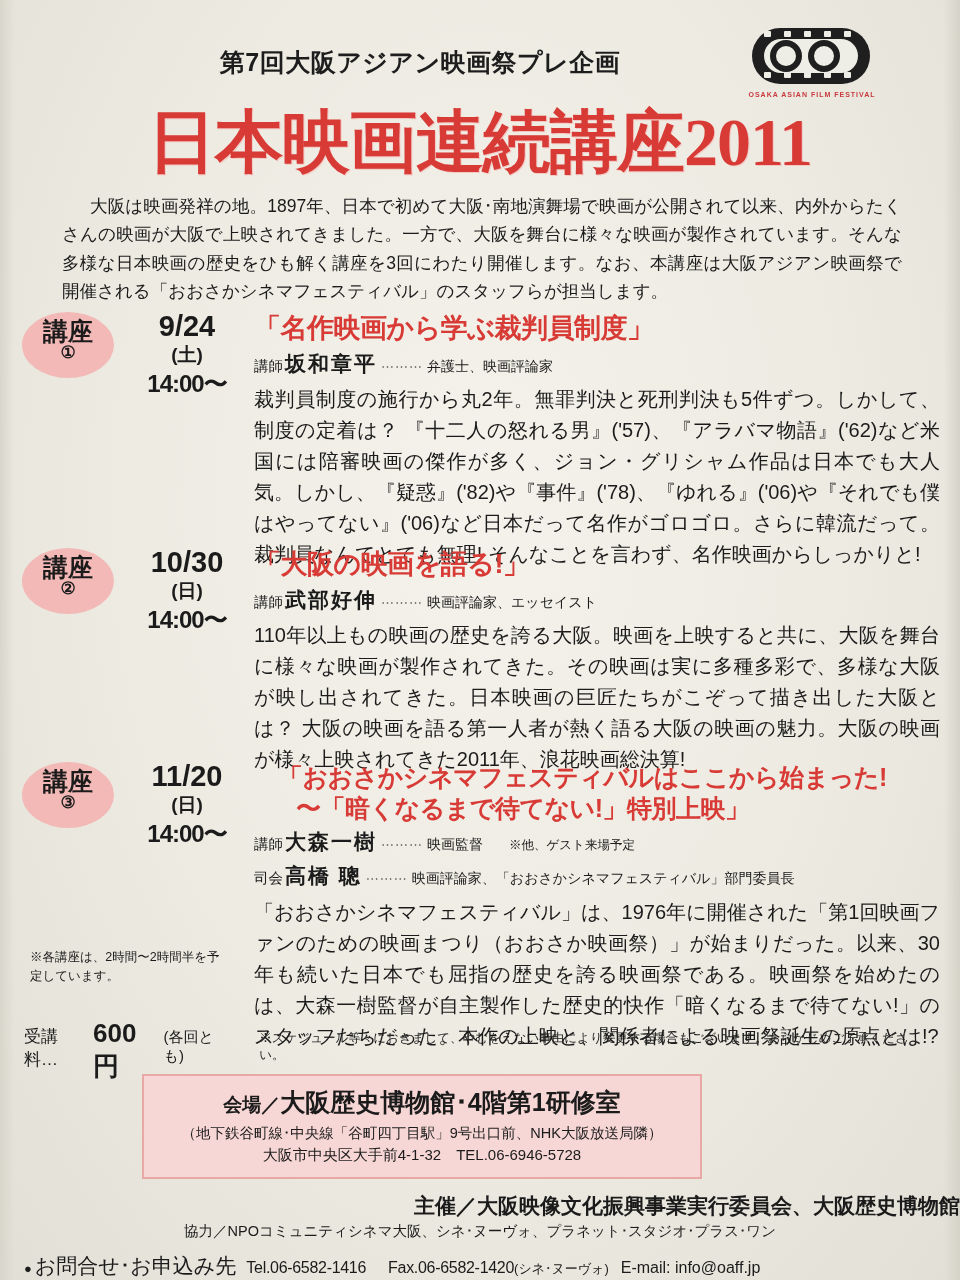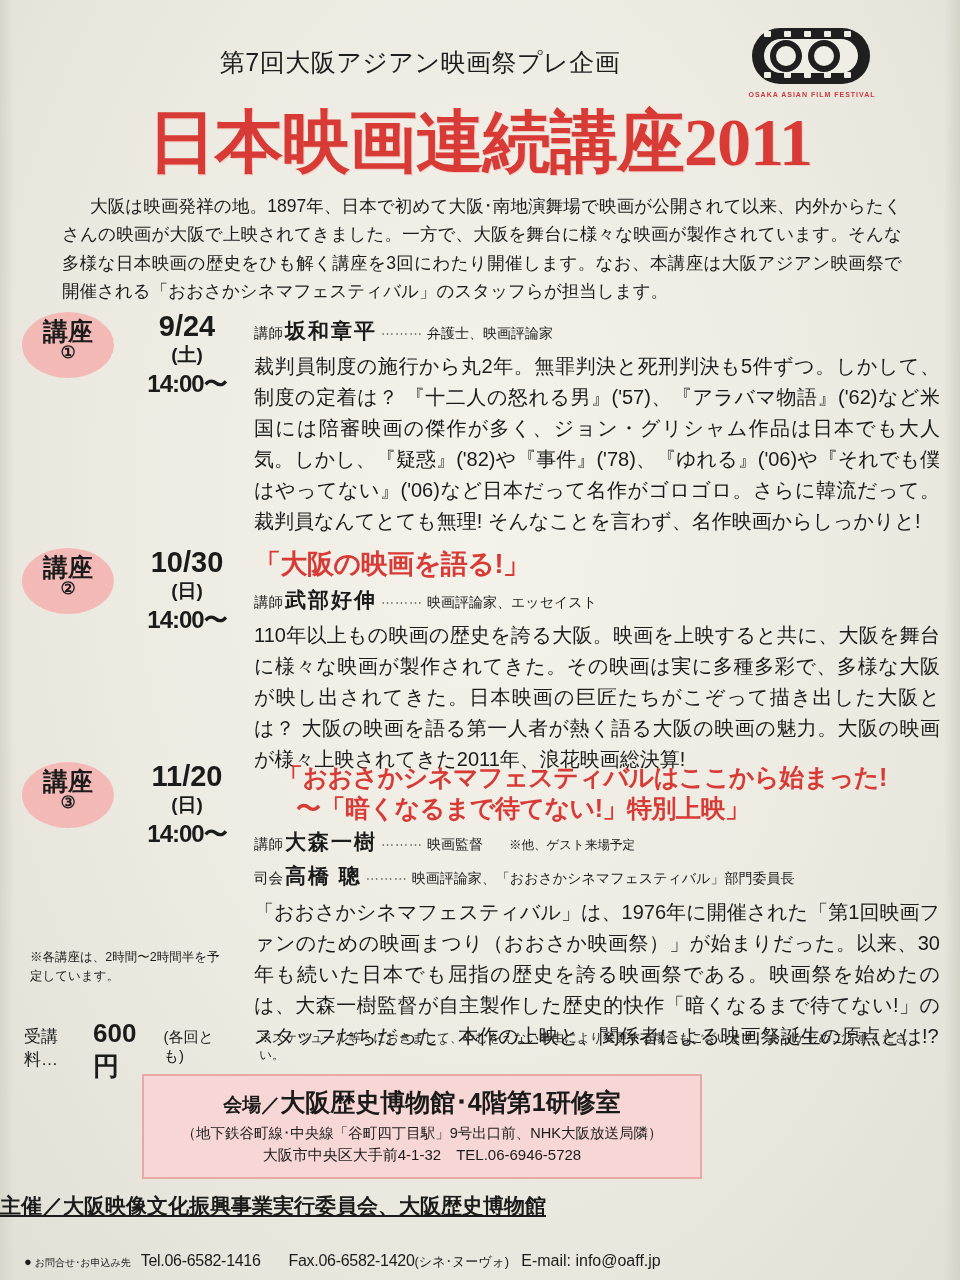--- a/index.html
+++ b/index.html
@@ -32,21 +32,21 @@
     background: linear-gradient(270deg, #d5d3c8 0%, rgba(213,211,200,0) 100%);
   }
 
   
   .pre-title {
     position: absolute;
     top: 46px;
     left: 0; right: 0;
     text-align: center;
     font-size: 25px;
-    font-weight: normal;
+    font-weight: bold;
     letter-spacing: 0.5px;
     color: #1d1d1d;
     padding-right: 120px;
   }
   .logo {
     position: absolute;
     top: 26px;
     left: 748px;
     width: 128px;
     height: 82px;
@@ -268,24 +268,23 @@
     font-size: 25px;
   }
   .venue-line2 { font-size: 14.5px; margin-top: 5px; }
   .venue-line3 { font-size: 15px; margin-top: 3px; }
 
   
   .org {
     position: absolute;
     left: 0; right: 0;
     top: 1192px;
-    text-align: left;
+    text-align: right;
     font-size: 21px;
     font-weight: bold;
-    text-decoration: underline;
   }
   .coop {
     position: absolute;
     left: 0; right: 0;
     top: 1222px;
     text-align: center;
     font-size: 14.5px;
   }
   .contact {
     position: absolute;
@@ -293,23 +292,23 @@
     top: 1252px;
     width: 912px;
     font-size: 16px;
     display: flex;
     align-items: baseline;
   }
   .contact .bullet {
     font-size: 13px;
     margin-right: 3px;
   }
-  .contact .lbl { font-size: 10px; font-family: Liberation Mono, monospace; }
+  .contact .lbl { font-size: 21px; font-family: Liberation Mono, monospace; }
   .contact .tel { margin-left: 10px; letter-spacing: -0.3px; }
-  .contact .fax { margin-left: 28px; letter-spacing: -0.3px; }
+  .contact .fax { margin-left: 22px; letter-spacing: -0.3px; }
   .contact .paren { font-size: 13px; }
   .contact .mail { margin-left: 12px; }
 </style>
 </head>
 <body>
 
 <div class="page">
   <div class="paper-edge-left"></div>
   <div class="paper-edge-right"></div>
 
@@ -343,20 +342,21 @@
     <div class="badge">
       <span>講座</span>
       <span class="num">①</span>
     </div>
     <div class="when">
       <div class="date">9/24</div>
       <div class="dow">(土)</div>
       <div class="time">14:00〜</div>
     </div>
     <div class="body-col">
+      <div class="sess-title">「名作映画から学ぶ裁判員制度」</div>
       <div class="credits">
         <span class="role">講師</span>
         <span class="person">坂和章平</span>
         <span class="dots">⋯⋯⋯</span>
         <span class="job">弁護士、映画評論家</span>
       </div>
       <div class="sess-desc">裁判員制度の施行から丸2年。無罪判決と死刑判決も5件ずつ。しかして、制度の定着は？ 『十二人の怒れる男』('57)、『アラバマ物語』('62)など米国には陪審映画の傑作が多く、ジョン・グリシャム作品は日本でも大人気。しかし、『疑惑』('82)や『事件』('78)、『ゆれる』('06)や『それでも僕はやってない』('06)など日本だって名作がゴロゴロ。さらに韓流だって。裁判員なんてとても無理! そんなことを言わず、名作映画からしっかりと!</div>
     </div>
   </div>
 
@@ -425,20 +425,21 @@
 
   <div class="venue">
     <div class="venue-line1">
       <span>会場／</span><span class="big">大阪歴史博物館･4階第1研修室</span>
     </div>
     <div class="venue-line2">（地下鉄谷町線･中央線「谷町四丁目駅」9号出口前、NHK大阪放送局隣）</div>
     <div class="venue-line3">大阪市中央区大手前4-1-32　TEL.06-6946-5728</div>
   </div>
 
   <div class="org">主催／大阪映像文化振興事業実行委員会、大阪歴史博物館</div>
+  <div class="coop">協力／NPOコミュニティシネマ大阪、シネ･ヌーヴォ、プラネット･スタジオ･プラス･ワン</div>
 
   <div class="contact">
     <span class="bullet">●</span>
     <span class="lbl">お問合せ･お申込み先</span>
     <span class="tel">Tel.06-6582-1416</span>
     <span class="fax">Fax.06-6582-1420</span>
     <span class="paren">(シネ･ヌーヴォ)</span>
     <span class="mail">E-mail: info@oaff.jp</span>
   </div>
 </div>

